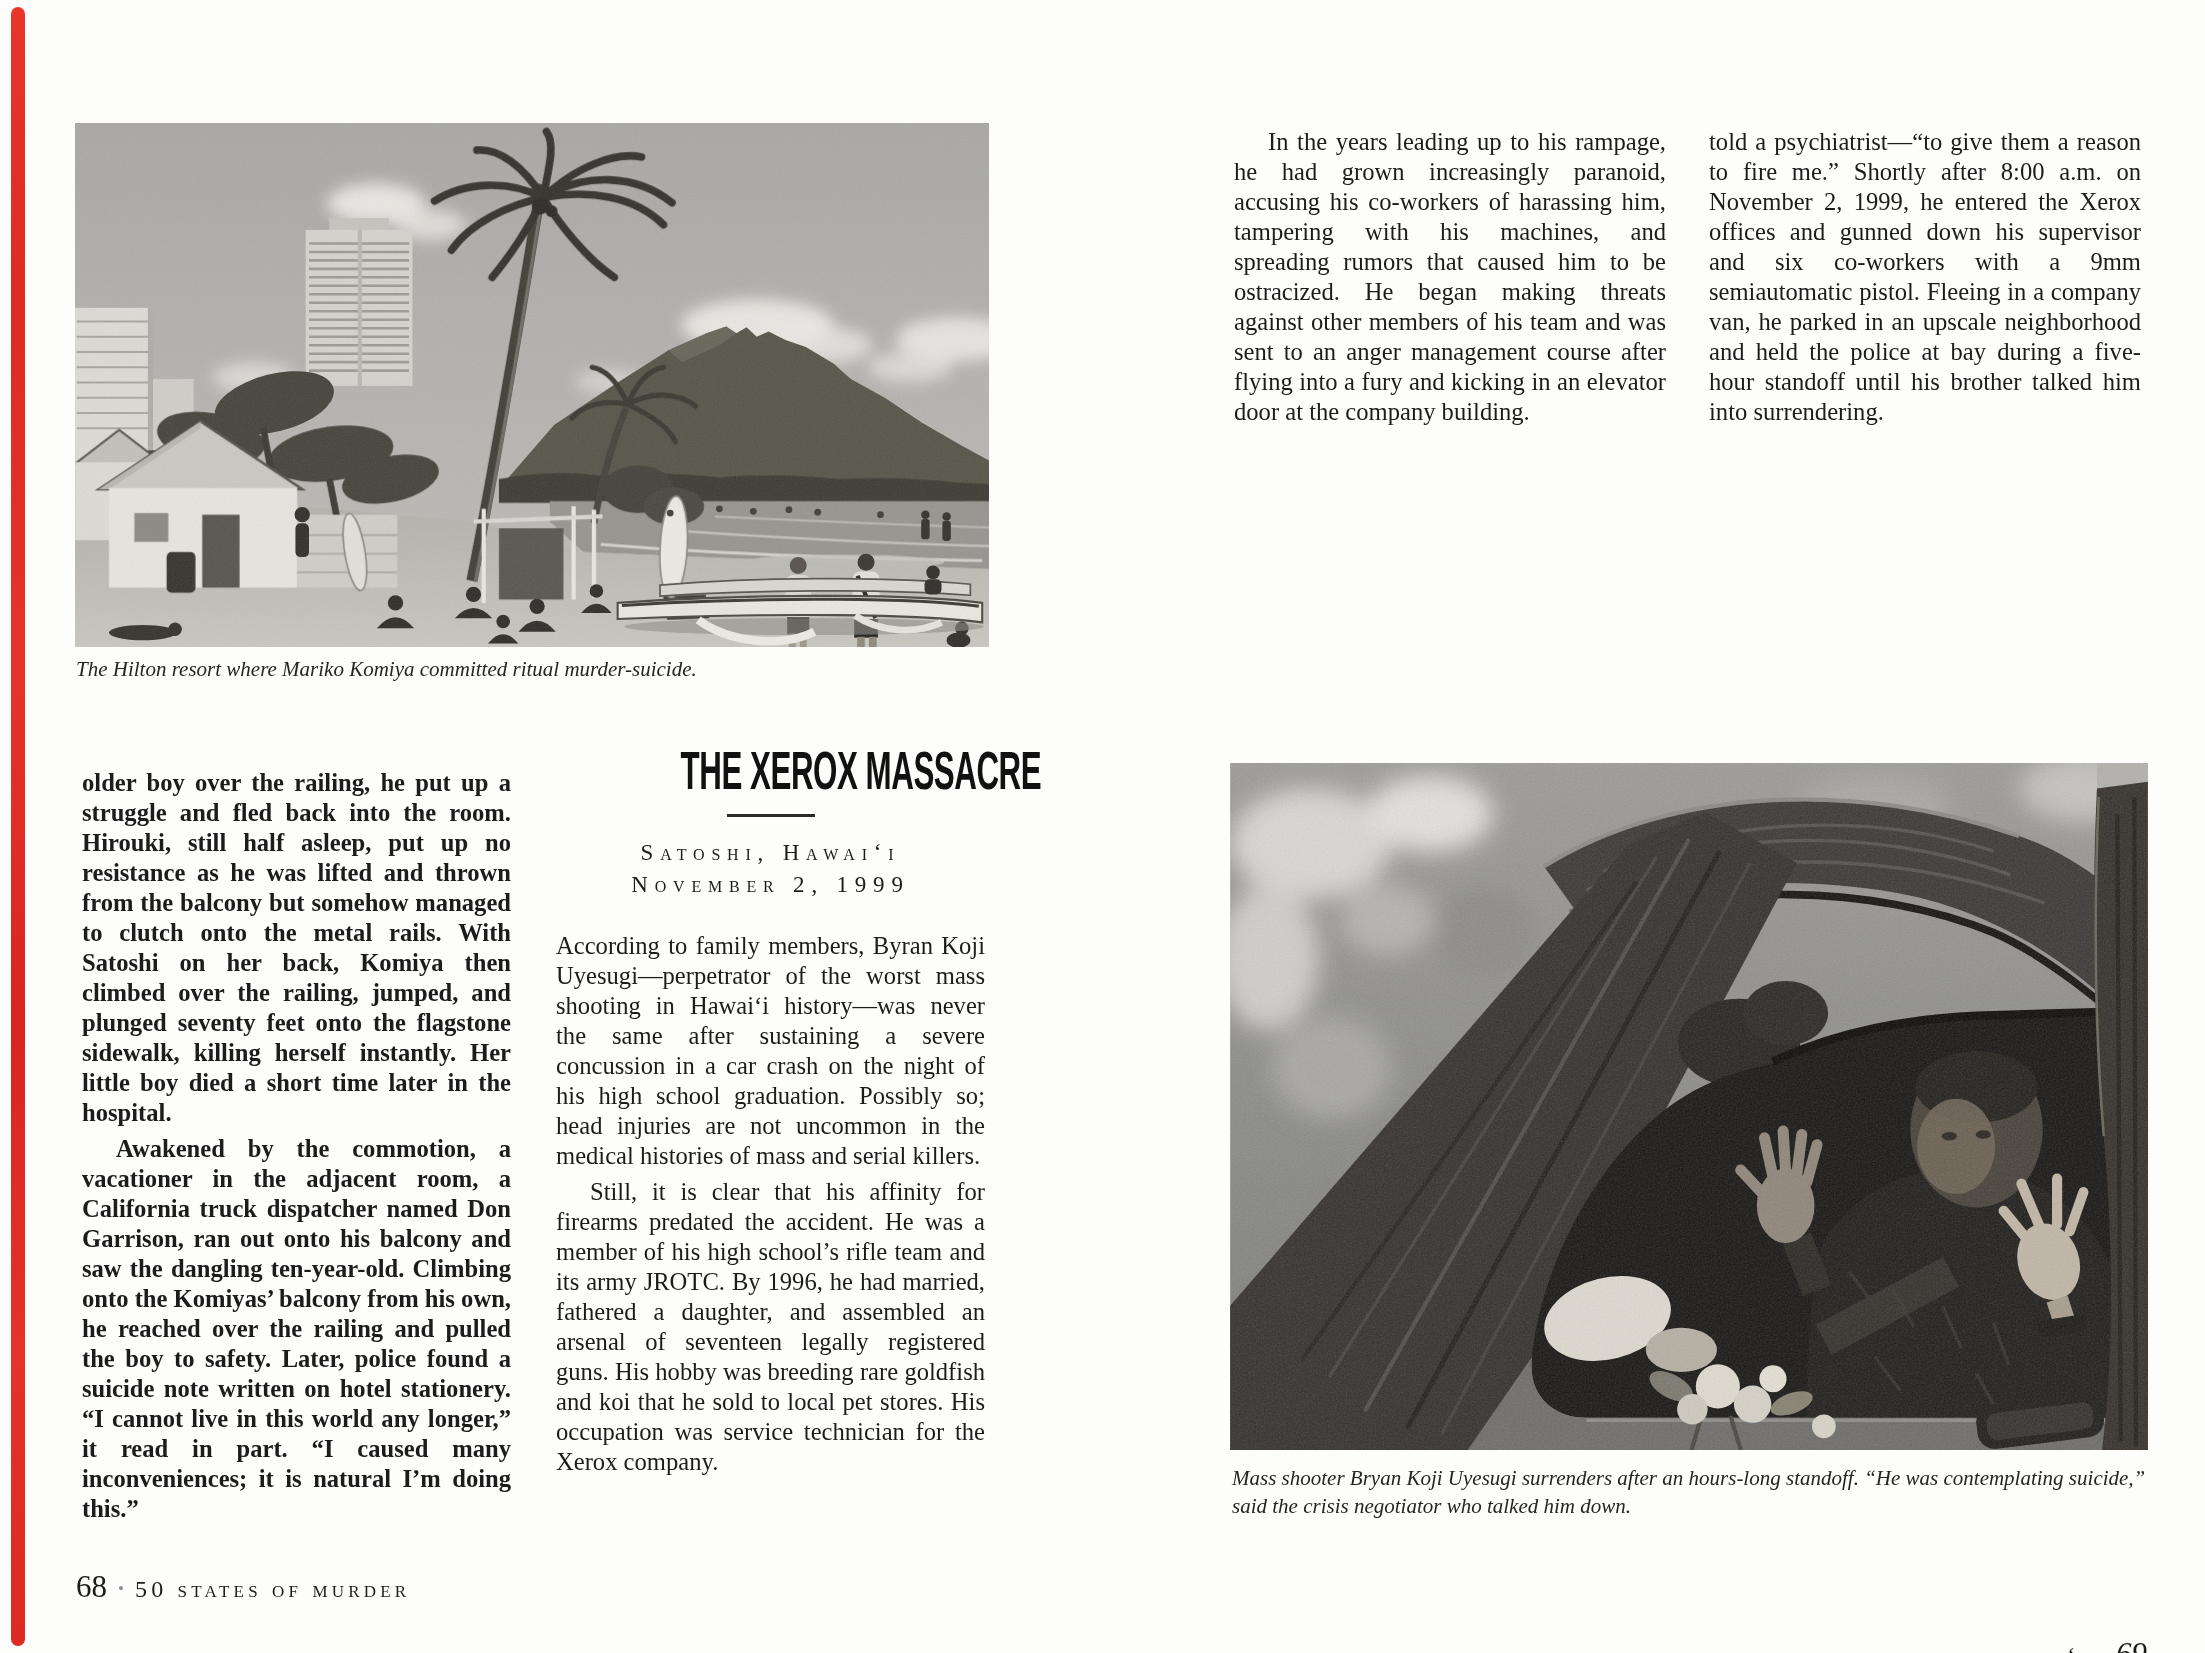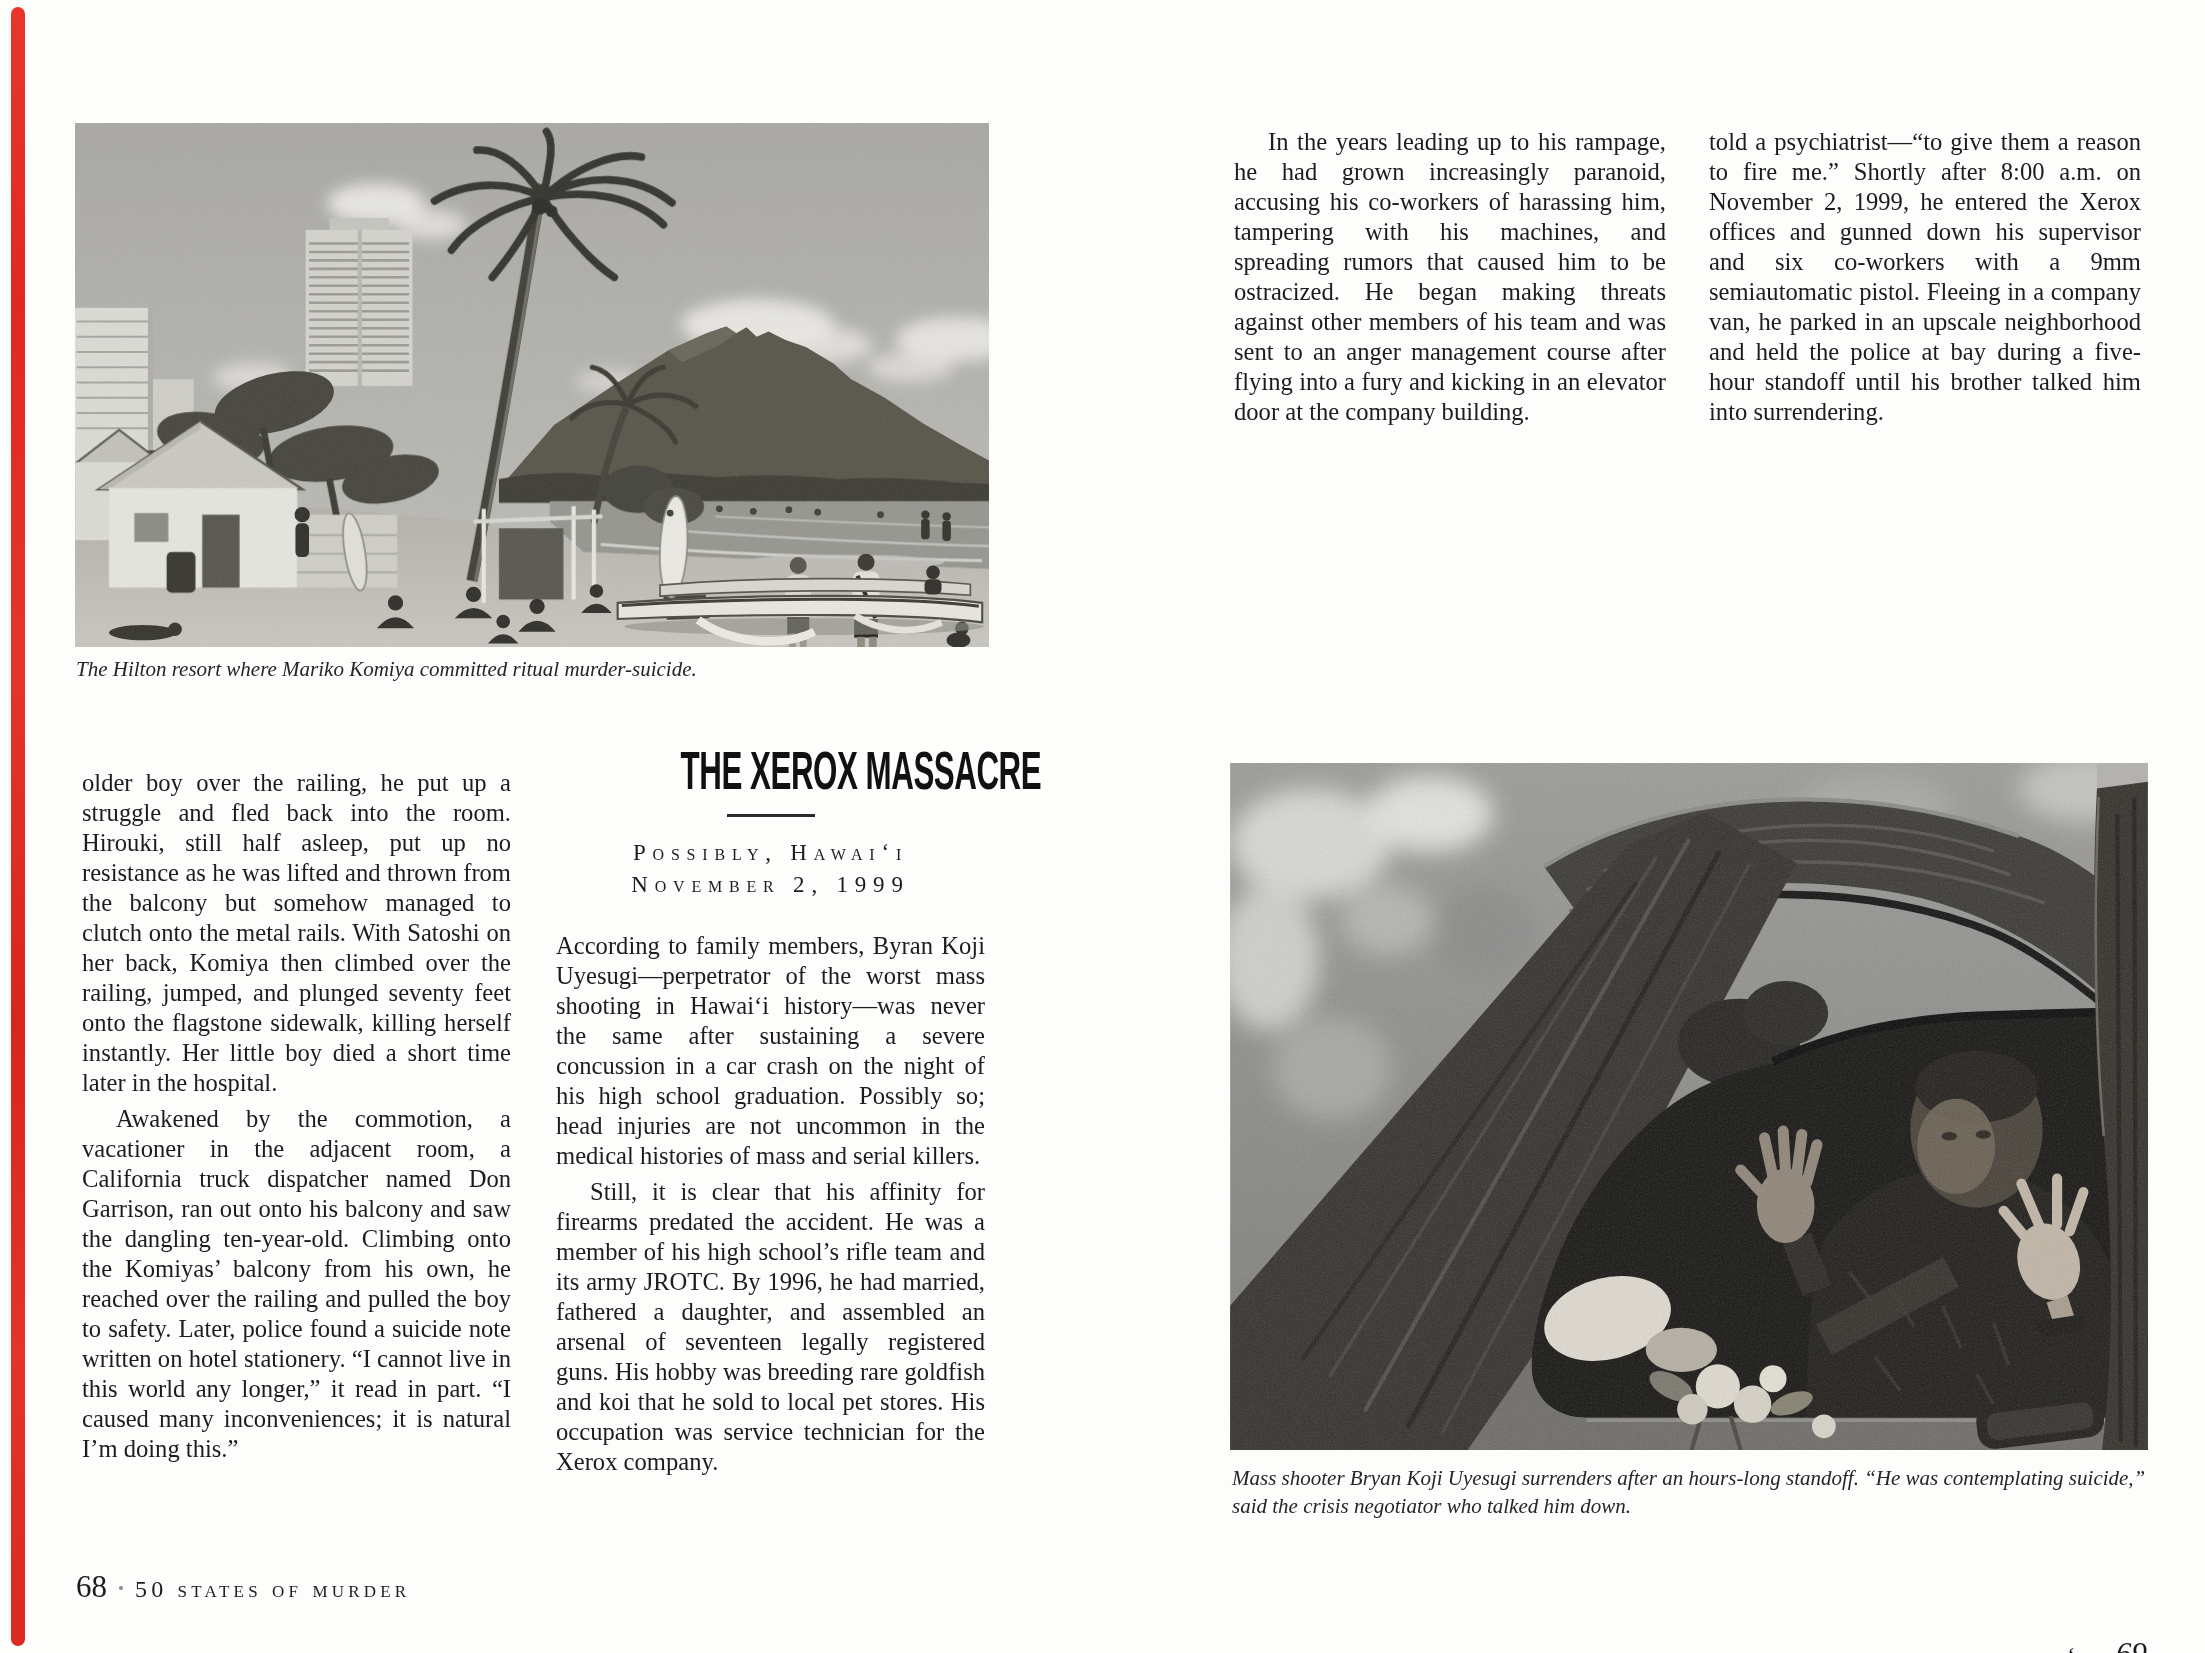--- a/index.html
+++ b/index.html
@@ -277,31 +277,31 @@
         <path d="M920,581 C950,601 992,603 1022,589" stroke="#e5e3dc" stroke-width="8" fill="none"></path>
         <circle cx="1012" cy="530" r="8" fill="#2f2e29"></circle>
           <rect x="1002" y="538" width="20" height="18" rx="6" fill="#2f2e29"></rect>
       </g>
 
       <rect width="1078" height="618" filter="url(#grainL)" opacity="0.13"></rect>
     </svg>
 
     <div class="abs caption" style="left:76px;top:655px;width:914px;">The Hilton resort where Mariko Komiya committed ritual murder-suicide.</div>
 
-    <div class="abs bodycol" style="left:76px;top:762px;width:441px;">
+    <div class="abs bodycol" style="left:76px;top:762px;width:441px;font-weight:bold;">
       <p>older boy over the railing, he put up a struggle and fled back into the room. Hirouki, still half asleep, put up no resistance as he was lifted and thrown from the balcony but somehow managed to clutch onto the metal rails. With Satoshi on her back, Komiya then climbed over the railing, jumped, and plunged seventy feet onto the flagstone sidewalk, killing herself instantly. Her little boy died a short time later in the hospital.</p>
       <p class="indent">Awakened by the commotion, a vacationer in the adjacent room, a California truck dispatcher named Don Garrison, ran out onto his balcony and saw the dangling ten-year-old. Climbing onto the Komiyas’ balcony from his own, he reached over the railing and pulled the boy to safety. Later, police found a suicide note written on hotel stationery. “I cannot live in this world any longer,” it read in part. “I caused many inconveniences; it is natural I’m doing this.”</p>
     </div>
 
     <div class="abs" style="left:550px;top:743px;width:441px;">
       <div class="title-wrap">
         <span class="article-title">The Xerox Massacre</span>
       </div>
       <div class="divider"></div>
-      <div class="subhead">Possibly, Hawai‘i</div>
+      <div class="subhead">Satoshi, Hawai‘i</div>
       <div class="subhead">November 2, 1999</div>
       <div class="bodycol" style="margin-top:30.5px;">
         <p>According to family members, Byran Koji Uyesugi—perpetrator of the worst mass shooting in Hawai‘i history—was never the same after sustaining a severe concussion in a car crash on the night of his high school graduation. Possibly so; head injuries are not uncommon in the medical histories of mass and serial killers.</p>
         <p class="indent">Still, it is clear that his affinity for firearms predated the accident. He was a member of his high school’s rifle team and its army JROTC. By 1996, he had married, fathered a daughter, and assembled an arsenal of seventeen legally registered guns. His hobby was breeding rare goldfish and koi that he sold to local pet stores. His occupation was service technician for the Xerox company.</p>
       </div>
     </div>
 
     <div class="abs footer" style="left:76px;top:1569px;">
       <span class="num">68</span><span class="dot">•</span><span class="sc">50 states of murder</span>
     </div>

